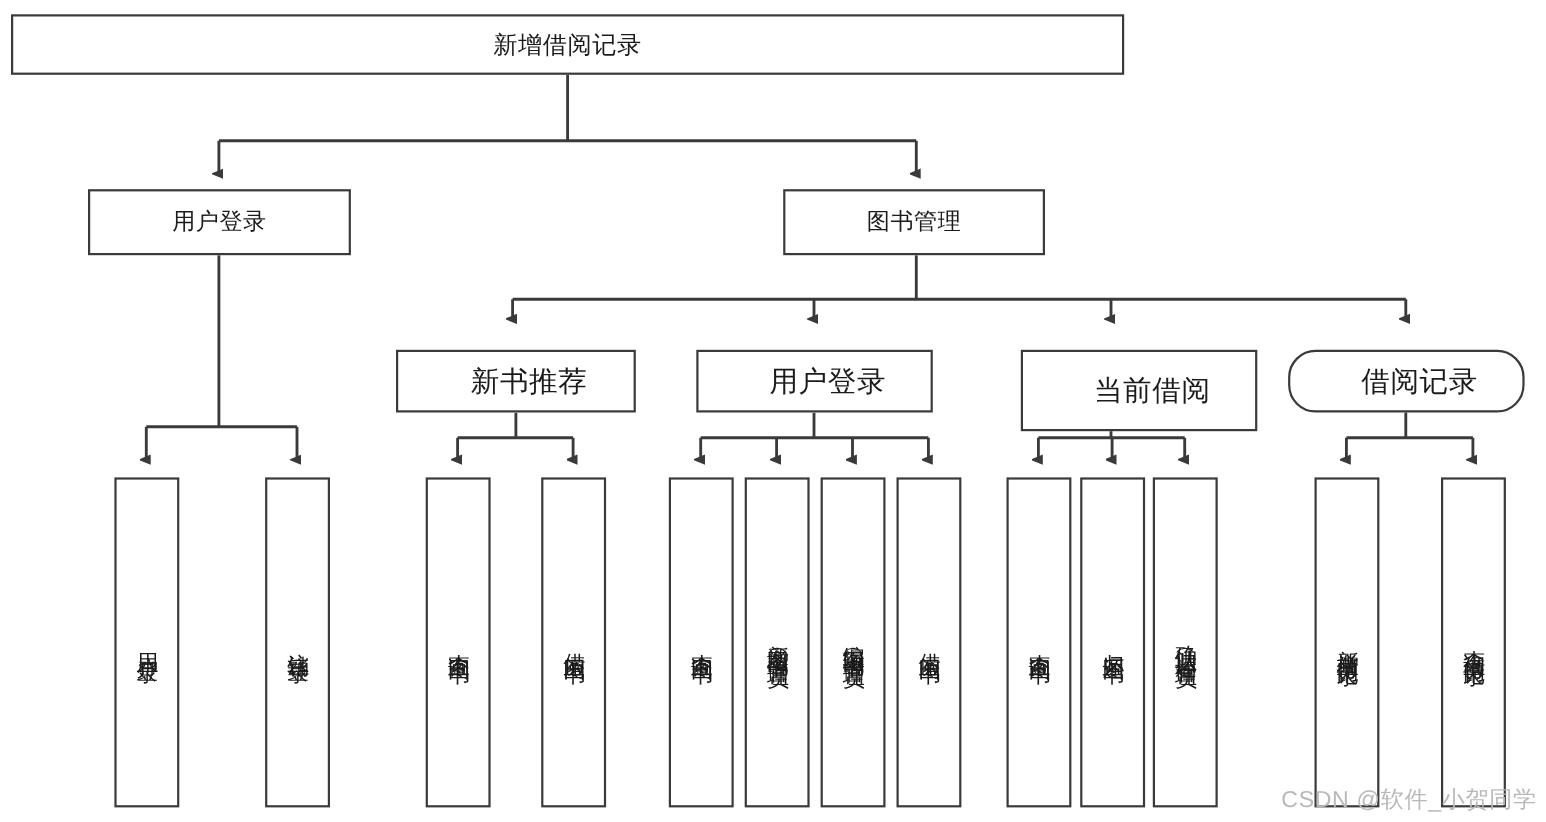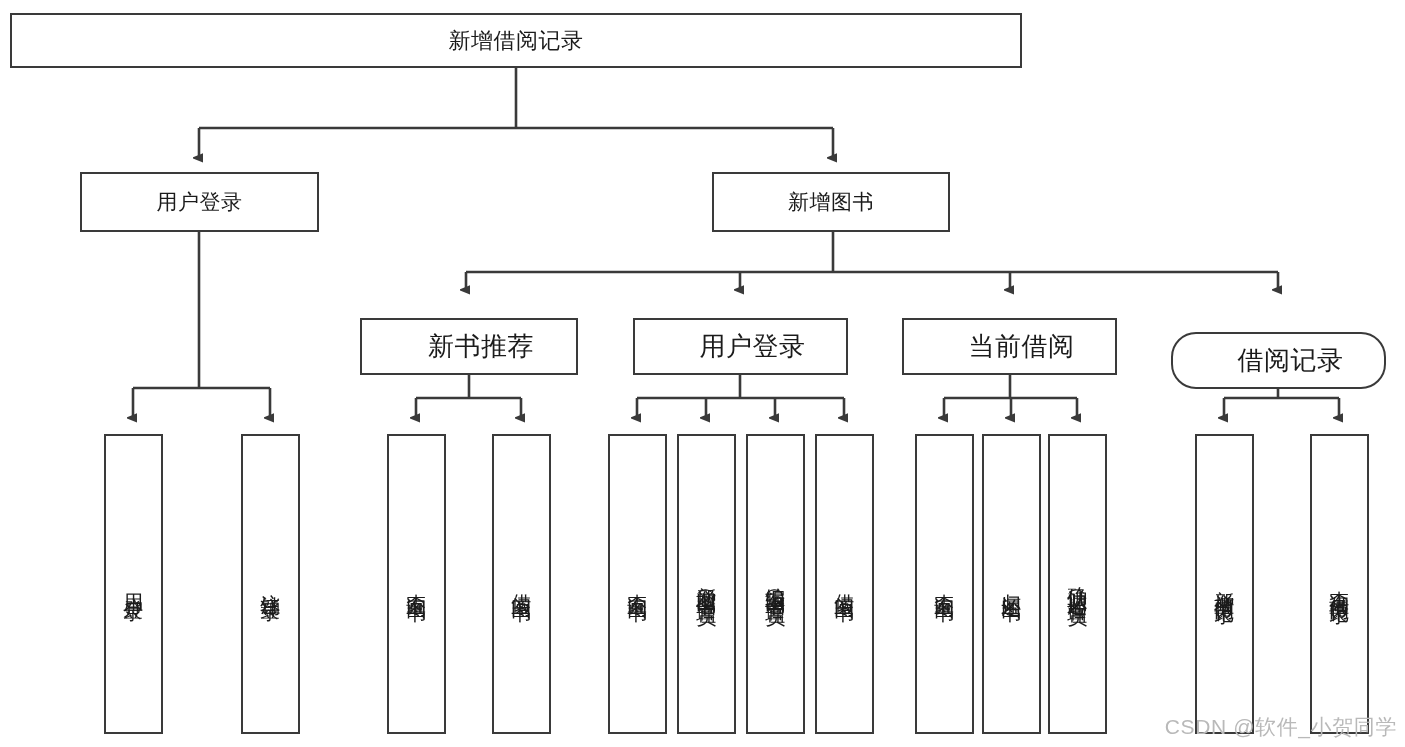--- a/index.html
+++ b/index.html
@@ -127,36 +127,36 @@
 
   <div class="node root" style="left:10px; top:13px; width:1012px; height:55px;">
     <span>新增借阅记录</span>
   </div>
 
   <div class="node lvl2" style="left:80px; top:172px; width:239px; height:60px;">
     <span>用户登录</span>
   </div>
 
   <div class="node lvl2" style="left:712px; top:172px; width:238px; height:60px;">
-    <span>新增图书</span>
+    <span>图书管理</span>
   </div>
 
   <div class="node lvl3" style="left:360px; top:318px; width:218px; height:57px;">
     <span>新书推荐</span>
   </div>
 
   <div class="node lvl3" style="left:633px; top:318px; width:215px; height:57px;">
     <span>用户登录</span>
   </div>
 
-  <div class="node lvl3" style="left:902px; top:318px; width:215px; height:57px;align-items:center;">
+  <div class="node lvl3" style="left:928px; top:318px; width:215px; height:74px;align-items:center;">
     <span>当前借阅</span>
   </div>
 
-  <div class="node lvl3" style="left:1171px; top:332px; width:215px; height:57px;border-radius:25px;">
+  <div class="node lvl3" style="left:1171px; top:318px; width:215px; height:57px;border-radius:25px;">
     <span>借阅记录</span>
   </div>
 
   <div class="node leaf" style="left:104px; top:434px; width:59px; height:300px;">
     <span class="vtext">用户登录</span>
   </div>
 
   <div class="node leaf" style="left:241px; top:434px; width:59px; height:300px;">
     <span class="vtext">注销登录</span>
   </div>

